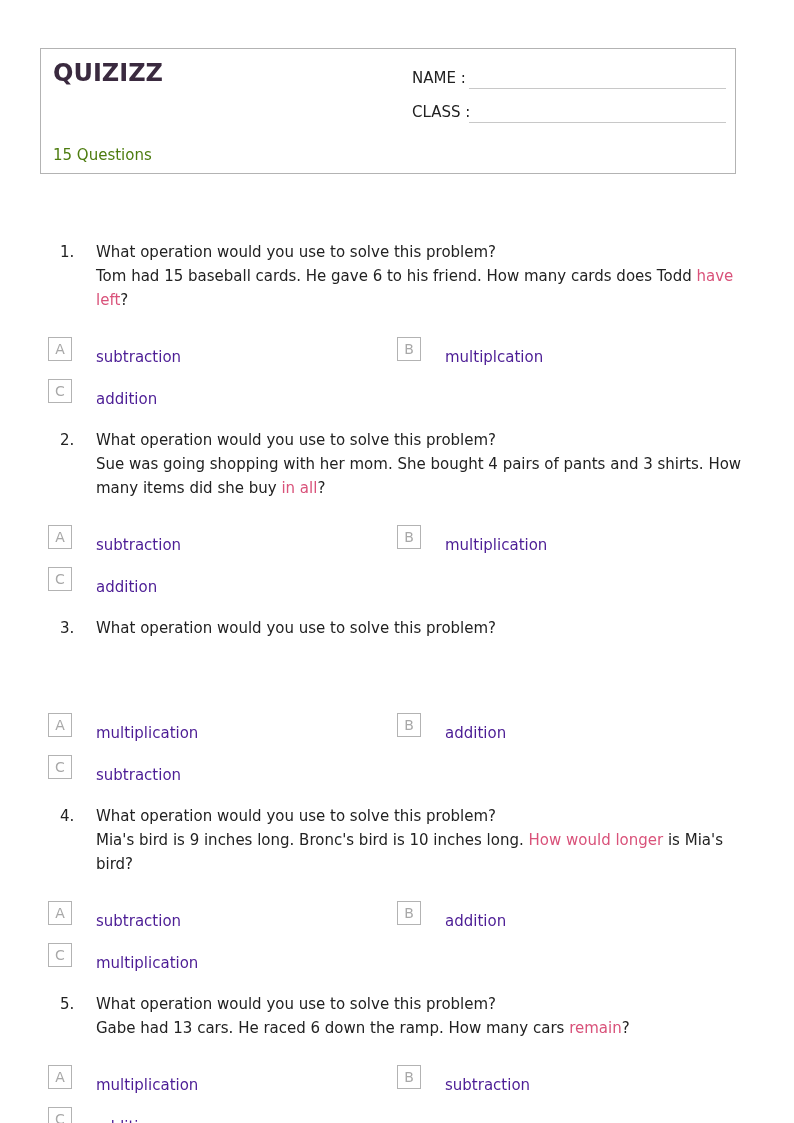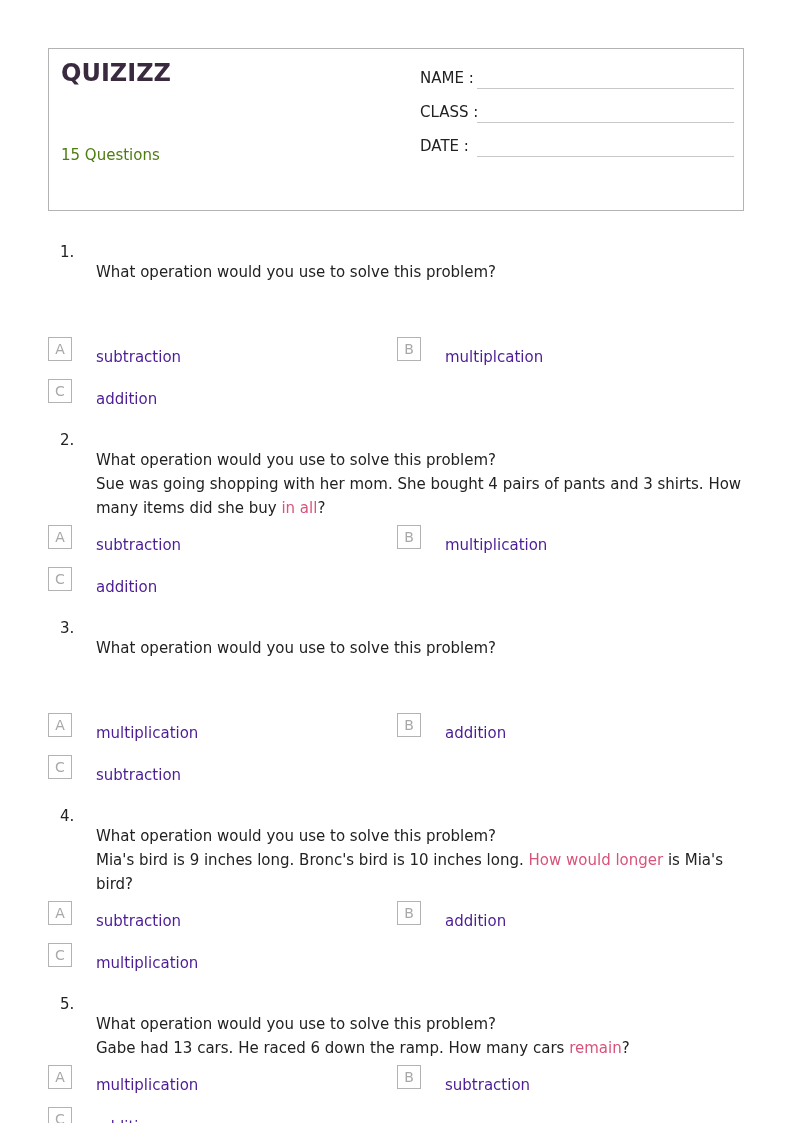--- a/index.html
+++ b/index.html
@@ -10,24 +10,24 @@
     body {
       width: 794px;
       height: 1123px;
       overflow: hidden;
       position: relative;
       font-family: "DejaVu Sans", "Liberation Sans", sans-serif;
       color: #222222;
     }
     .header-box {
       position: absolute;
-      left: 48px;
+      left: 40px;
       top: 48px;
       width: 696px;
-      height: 163px;
+      height: 126px;
       border: 1px solid #b3b3b3;
       box-sizing: border-box;
     }
     .logo {
       position: absolute;
       left: 12px;
       top: 9px;
       font-family: "DejaVu Sans", sans-serif;
       font-weight: bold;
       font-size: 24px;
@@ -87,21 +87,20 @@
       color: #222;
     }
     .q-text {
       position: absolute;
       left: 48px;
       top: 0;
       width: 648px;
       font-size: 15px;
       line-height: 24px;
       color: #222;
-      margin-top: 20px;
     }
     .q-text .hl {
       color: #d9527a;
     }
     .option {
       position: absolute;
       height: 24px;
     }
     .opt-box {
       position: absolute;
@@ -134,30 +133,27 @@
   <div class="worksheet-count">15 Questions</div>
 
   <div class="field-row" style="top:18px;">
     <span class="field-label">NAME :</span>
     <span class="field-line"></span>
   </div>
   <div class="field-row" style="top:52px;">
     <span class="field-label">CLASS :</span>
     <span class="field-line"></span>
   </div>
-  <div class="field-row" style="top:86px;">
-    <span class="field-label">DATE  :</span>
-    <span class="field-line"></span>
-  </div>
 </div>
 
 <div class="question" style="top:240px;">
   <span class="q-number">1.</span>
   <div class="q-text">
     <div>What operation would you use to solve this problem?</div>
+    <div><span>Tom had 15 baseball cards.  He gave 6 to his friend.  How many cards does Todd </span><span class="hl">have left</span><span>?</span></div>
   </div>
 </div>
 <div class="option" style="left:48px; top:337px;">
   <span class="opt-box">A</span>
   <span class="opt-text">subtraction</span>
 </div>
 <div class="option" style="left:397px; top:337px;">
   <span class="opt-box">B</span>
   <span class="opt-text">multiplcation</span>
 </div>

